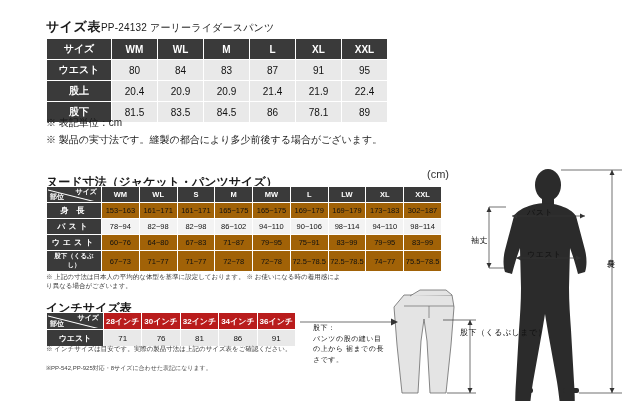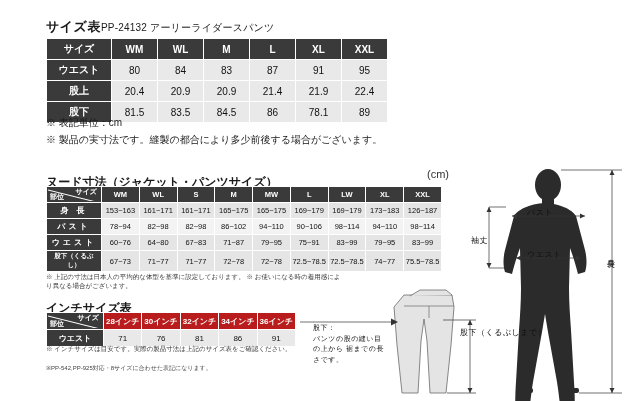--- a/index.html
+++ b/index.html
@@ -128,21 +128,21 @@
   #nude-table .rowlab {
     background: #3a3a3a;
     color: #ffffff;
     font-weight: bold;
     width: 52px;
     letter-spacing: 3px;
     font-size: 8px;
     margin-left: 22px;
   }
   #nude-table .cell {
-    background: #e5e5e5;
+    background: #a16207;
     color: #111;
   }
   #nude-table .cell.alt {
     background: #f3f3f3;
   }
   .corner-inner {
     position: relative;
     width: 100%;
     height: 100%;
   }
@@ -340,21 +340,21 @@
     <tr>
       <td class="rowlab">身 長</td>
       <td class="cell">153~163</td>
       <td class="cell">161~171</td>
       <td class="cell">161~171</td>
       <td class="cell">165~175</td>
       <td class="cell">165~175</td>
       <td class="cell">169~179</td>
       <td class="cell">169~179</td>
       <td class="cell">173~183</td>
-      <td class="cell">126~187</td>
+      <td class="cell">302~187</td>
     </tr>
     <tr>
       <td class="rowlab">バスト</td>
       <td class="cell alt">78~94</td>
       <td class="cell alt">82~98</td>
       <td class="cell alt">82~98</td>
       <td class="cell alt">86~102</td>
       <td class="cell alt">94~110</td>
       <td class="cell alt">90~106</td>
       <td class="cell alt">98~114</td>

